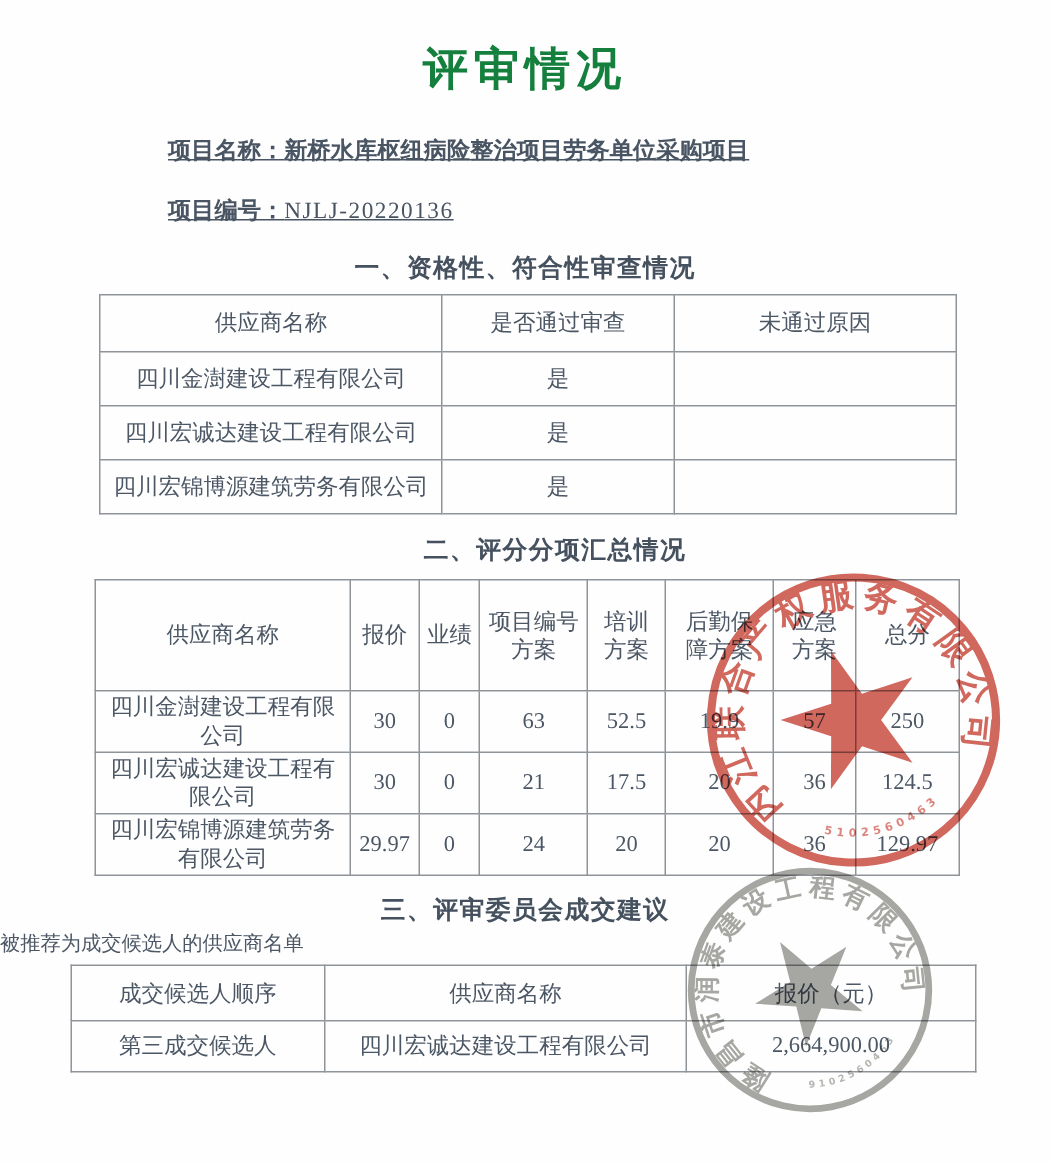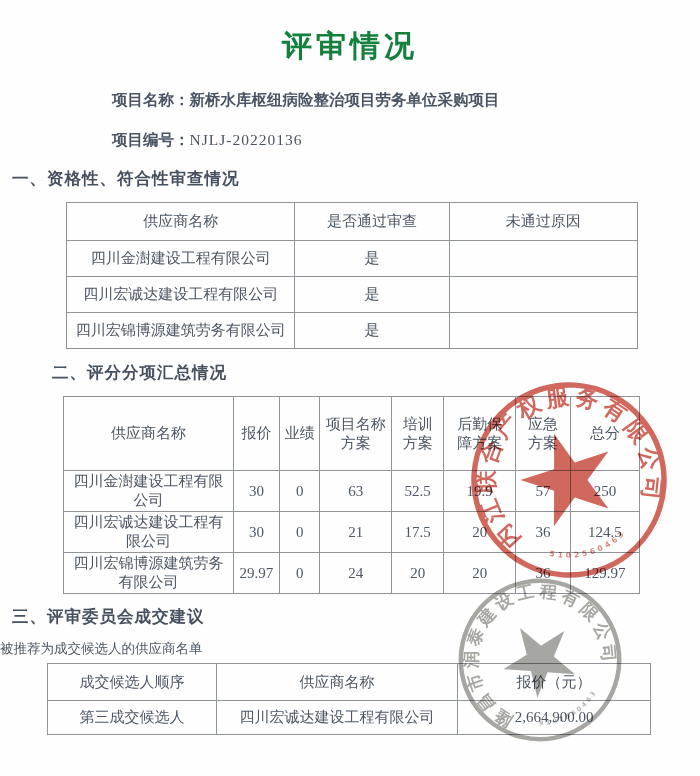--- a/index.html
+++ b/index.html
@@ -7,28 +7,28 @@
     width:700px; height:776px;
     font-family:"Liberation Serif","DejaVu Serif",serif;
     color:#4c5765;
   }
   .page { position:relative; width:700px; height:776px; overflow:hidden; background:#fefefe; }
 
   h1.title {
     margin:26px 0 0 0; text-align:center;
     font-size:30px; font-weight:bold; letter-spacing:4px; color:#15803d;
   }
-  .meta { margin:4px 0 0 112px; font-size:15.5px; font-weight:bold; color:#4a5564; }
+  .meta { margin:4px 0 0 112px; font-size:15.5px; font-weight:bold; color:#4a5564;text-decoration:underline; }
   .meta.first { margin-top:23px; }
   .meta.second { margin-top:19px; }
   .meta .code { font-weight:normal; letter-spacing:1px; }
 
   h2.sec {
-    text-align:left; font-size:16.5px; font-weight:bold;
-    color:#46515f; margin:12px; letter-spacing:1px;
+    text-align:center; font-size:16.5px; font-weight:bold;
+    color:#46515f; margin:0; letter-spacing:1px;
   }
   #sec1-heading { margin-top:17px; }
   #sec2-heading { margin-top:13px;padding-left:40px; }
   #sec3-heading { margin-top:12px; }
   .sub { text-align:left; font-size:13.5px; margin-top:2px; color:#4c5765; }
 
   table.t {
     border-collapse:collapse; table-layout:fixed;
     font-size:15px; color:#4c5765;
   }
@@ -105,21 +105,21 @@
         <col style="width: 9%;">
         <col style="width: 12.5%;">
         <col style="width: 9.5%;">
         <col style="width: 12%;">
       </colgroup>
       <thead>
         <tr class="head">
           <th>供应商名称</th>
           <th>报价</th>
           <th>业绩</th>
-          <th>项目名称
+          <th>项目编号
 方案</th>
           <th>培训
 方案</th>
           <th>后勤保
 障方案</th>
           <th>应急
 方案</th>
           <th>总分</th>
         </tr>
       </thead>

